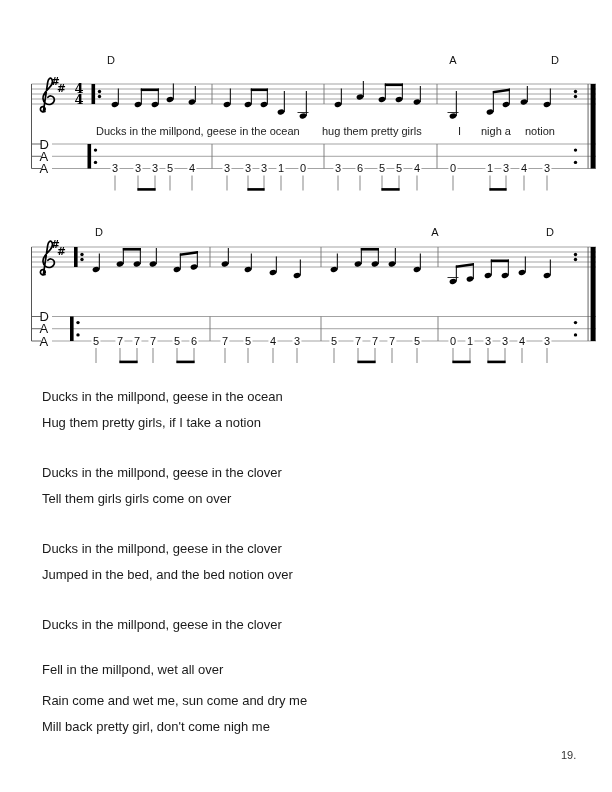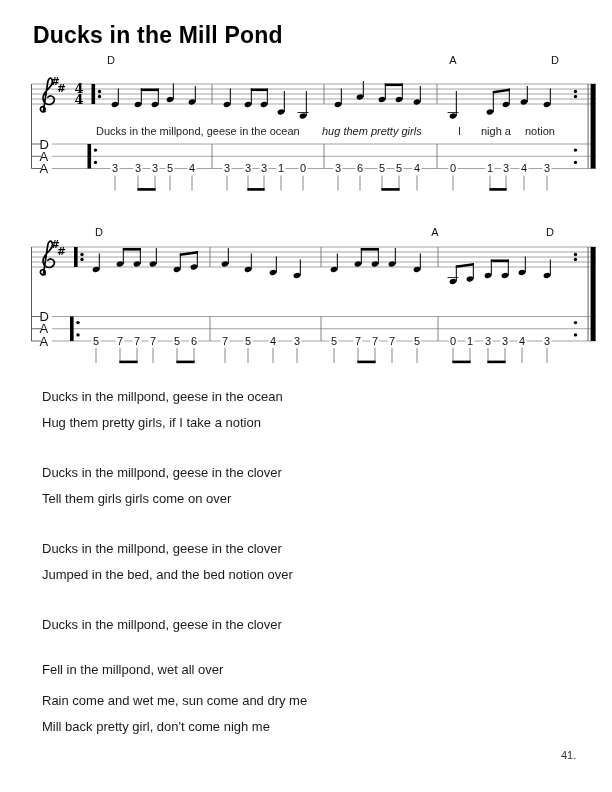--- a/index.html
+++ b/index.html
@@ -15,21 +15,20 @@
           transform:translateX(-50%);color:#111;}
   .lyric{font-size:11px;color:#222;}
   .verse-line{position:absolute;left:42px;font-size:13px;white-space:pre;color:#1a1a1a;}
   .footer{position:absolute;left:40px;top:755px;font-size:10.5px;font-weight:700;white-space:pre;}
   .pagenum{position:absolute;left:561px;top:749px;font-size:11px;color:#333;}
 </style>
 </head>
 <body>
 
 <div class="page">
-  <div class="title">Ducks in the Mill Pond</div>
 
   <svg id="notation" width="612" height="792" viewBox="0 0 612 792">
       <rect x="31.5" y="83.55" width="564.5" height="0.9" fill="#999"></rect>
       <rect x="31.5" y="88.55" width="564.5" height="0.9" fill="#999"></rect>
       <rect x="31.5" y="93.55" width="564.5" height="0.9" fill="#999"></rect>
       <rect x="31.5" y="98.55" width="564.5" height="0.9" fill="#999"></rect>
       <rect x="31.5" y="103.55" width="564.5" height="0.9" fill="#999"></rect>
       <rect x="52" y="143.55" width="544" height="0.9" fill="#999"></rect>
       <rect x="31.5" y="143.55" width="9.5" height="0.9" fill="#555"></rect>
       <rect x="52" y="155.8" width="544" height="0.9" fill="#999"></rect>
@@ -260,21 +259,21 @@
       <span class="tabnum" style="left: 360px; top: 163px;">6</span>
       <span class="tabnum" style="left: 382px; top: 163px;">5</span>
       <span class="tabnum" style="left: 399px; top: 163px;">5</span>
       <span class="tabnum" style="left: 417px; top: 163px;">4</span>
       <span class="tabnum" style="left: 453px; top: 163px;">0</span>
       <span class="tabnum" style="left: 490px; top: 163px;">1</span>
       <span class="tabnum" style="left: 506px; top: 163px;">3</span>
       <span class="tabnum" style="left: 524px; top: 163px;">4</span>
       <span class="tabnum" style="left: 547px; top: 163px;">3</span>
       <span class="lyric" style="left: 96px; top: 125px;">Ducks in the millpond, geese in the ocean</span>
-      <span class="lyric" style="left: 322px; top: 125px; font-style: italic;">hug them pretty girls</span>
+      <span class="lyric" style="left: 322px; top: 125px;">hug them pretty girls</span>
       <span class="lyric" style="left: 458px; top: 125px;">I</span>
       <span class="lyric" style="left: 481px; top: 125px;">nigh a</span>
       <span class="lyric" style="left: 525px; top: 125px;">notion</span>
       <span class="chord" style="left: 99px; top: 226px;">D</span>
       <span class="chord" style="left: 435px; top: 226px;">A</span>
       <span class="chord" style="left: 550px; top: 226px;">D</span>
       <span class="tablabel" style="left: 39.5px; top: 310px;">D</span>
       <span class="tablabel" style="left: 39.5px; top: 322.25px;">A</span>
       <span class="tablabel" style="left: 39.5px; top: 334.5px;">A</span>
       <span class="tabnum" style="left: 96px; top: 335.5px;">5</span>
@@ -306,14 +305,14 @@
     <span class="verse-line" style="top:465px">Ducks in the millpond, geese in the clover</span>
     <span class="verse-line" style="top:490.5px">Tell them girls girls come on over</span>
     <span class="verse-line" style="top:541px">Ducks in the millpond, geese in the clover</span>
     <span class="verse-line" style="top:566.5px">Jumped in the bed, and the bed notion over</span>
     <span class="verse-line" style="top:617px">Ducks in the millpond, geese in the clover</span>
     <span class="verse-line" style="top:662px">Fell in the millpond, wet all over</span>
     <span class="verse-line" style="top:693px">Rain come and wet me, sun come and dry me</span>
     <span class="verse-line" style="top:718.5px">Mill back pretty girl, don't come nigh me</span>
   </div>
 
-  <div class="pagenum">41.</div>
+  <div class="pagenum">19.</div>
 </div>
 
 </body></html>

